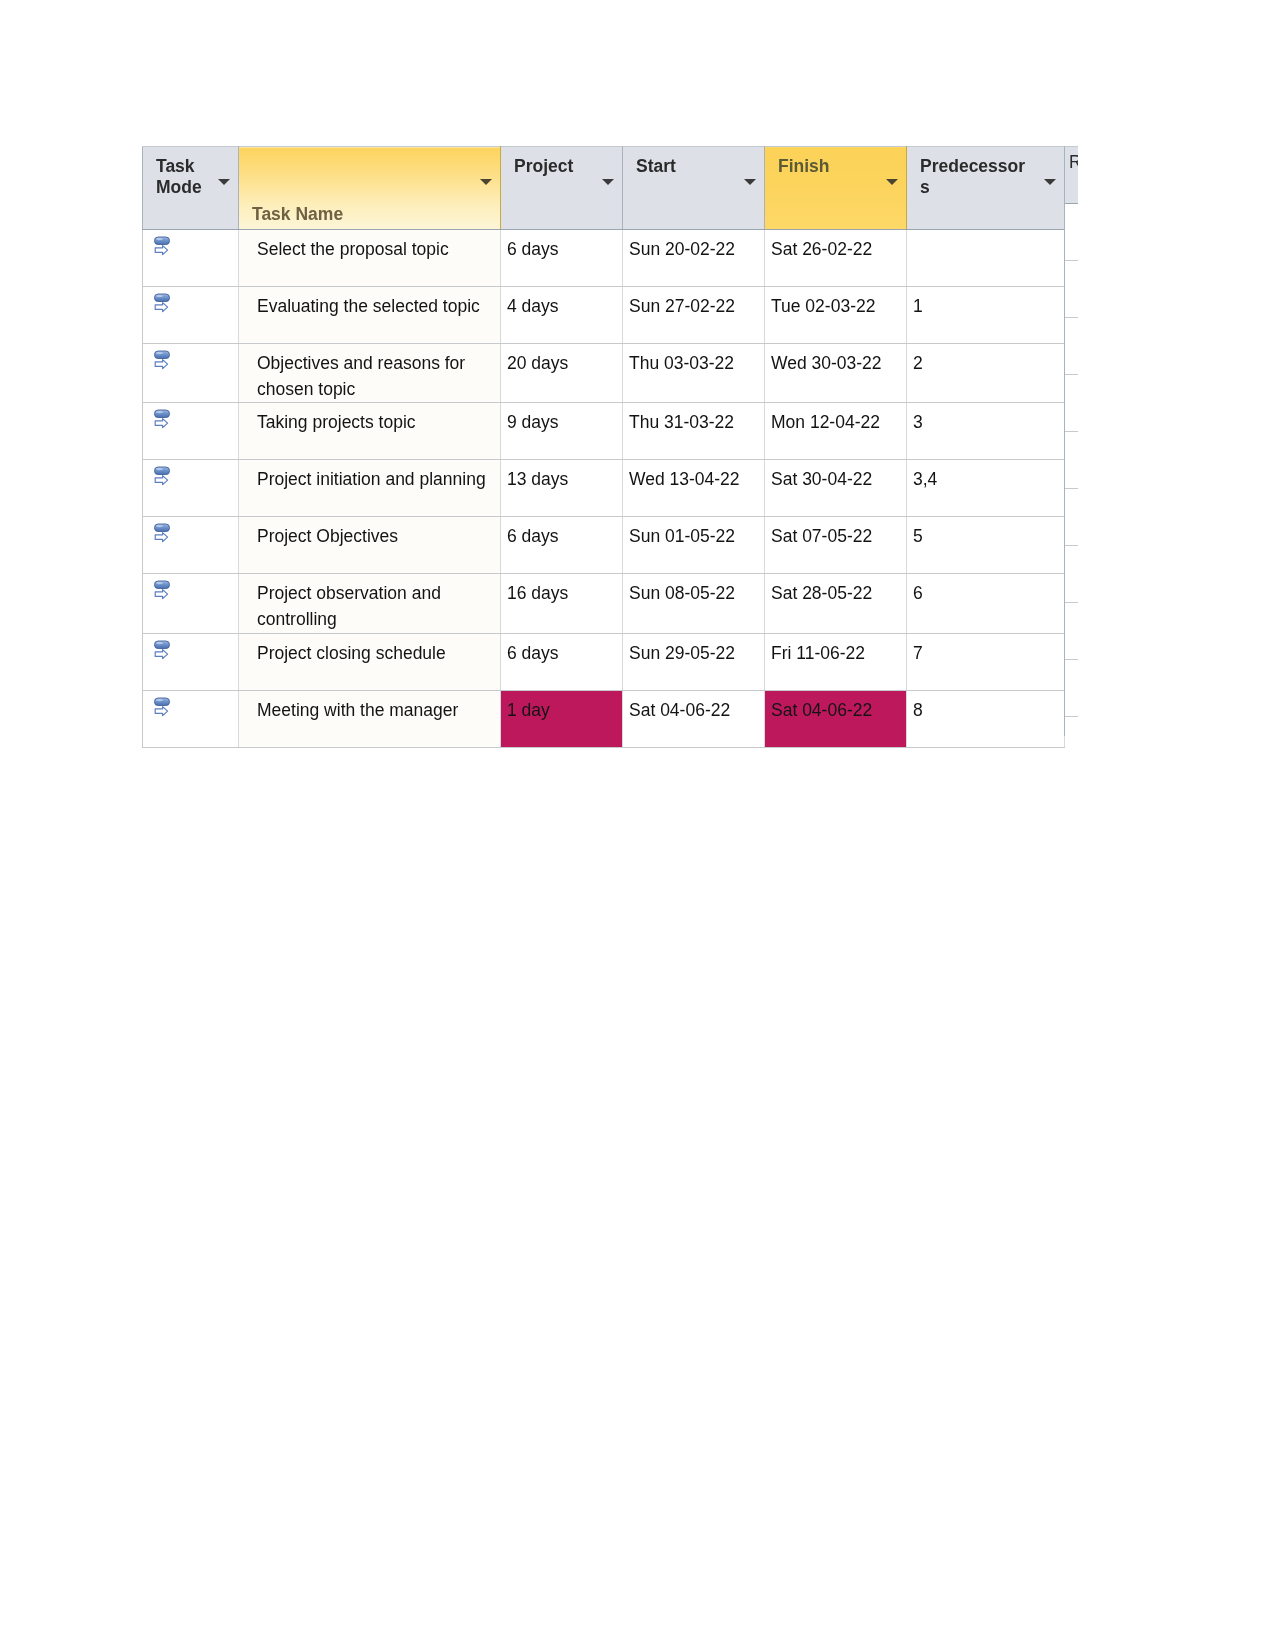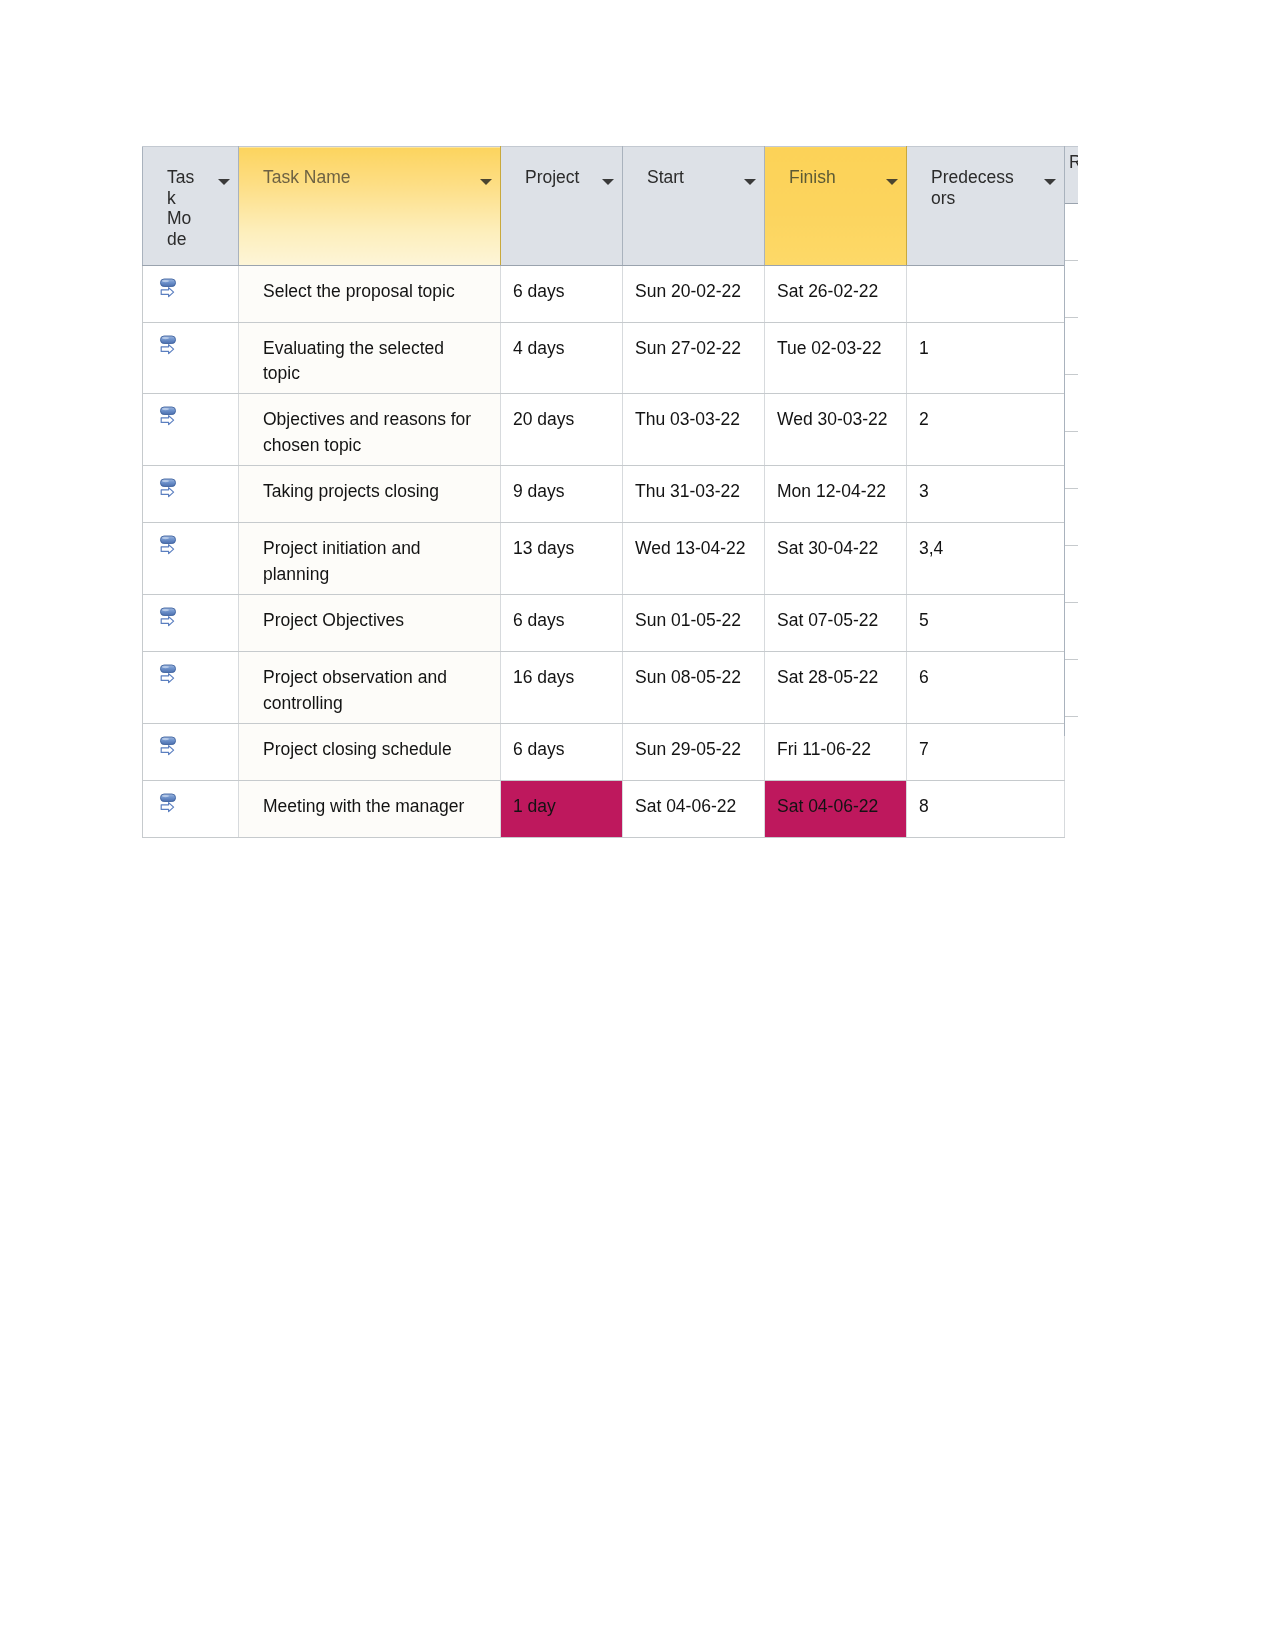--- a/index.html
+++ b/index.html
@@ -38,27 +38,27 @@
   col.c-name  { width: 262px; }
   col.c-dur   { width: 122px; }
   col.c-start { width: 142px; }
   col.c-fin   { width: 142px; }
   col.c-pred  { width: 158px; }
 
   
   thead tr { height: 58px; }
 
   thead th {
-    padding: 15px;
+    padding: 4px;
     margin: 0;
     border-right: 1px solid #a9b2bd;
     border-bottom: 1px solid #9aa3ae;
     border-top: 1px solid #c3c9d1;
     vertical-align: top;
-    font-weight: normal;
+    font-weight: bold;
     text-align: left;
     position: relative;
     background: #dde1e7;
   }
   thead th:first-child { border-left: 1px solid #a9b2bd; }
 
   .th-inner {
     padding: 5px 0 0 9px;
     line-height: 1.18;
     font-size: 17.5px;
@@ -66,21 +66,21 @@
     padding-right: 26px;
     word-wrap: break-word;
   }
 
   
   th.amber-grad {
     background: linear-gradient(to bottom, #fcd45e 0%, #fdde85 32%, #fdeeba 70%, #fdf5d8 100%);
     border-right: 1px solid #c9a93c;
     border-left: 1px solid #c9a93c;
   }
-  th.amber-grad .th-inner { color: #6e6243; }
+  th.amber-grad .th-inner { color: #6e6243; margin-top: 48px; }
 
   
   th.amber-solid {
     background: linear-gradient(to bottom, #fcd257 0%, #fcd45e 55%, #fdd968 100%);
     border-right: 1px solid #c9a93c;
     border-left: 1px solid #c9a93c;
   }
   th.amber-solid .th-inner { color: #5c5a35; }
 
   
@@ -100,21 +100,21 @@
     border-right: 6px solid transparent;
     border-top: 6px solid #3a3a3a;
   }
   th.amber-grad .caret::after,
   th.amber-solid .caret::after { border-top-color: #4b4530; }
 
   
   tbody tr { height: 57px; }
 
   tbody td {
-    padding: 6px;
+    padding: 0;
     margin: 0;
     vertical-align: top;
     border-right: 1px solid #d7dadd;
     border-bottom: 1px solid #c6cacd;
     background: #ffffff;
     font-size: 17.5px;
     color: #131313;
   }
   tbody td:first-child { border-left: 1px solid #c6cacd; }
 
@@ -316,21 +316,21 @@
                       <stop offset="45%" stop-color="#6f93cc"></stop>
                       <stop offset="100%" stop-color="#4c6fae"></stop>
                     </linearGradient>
                   </defs>
                   <rect x="1.5" y="1" width="15" height="7.5" rx="3.6" ry="3.6" fill="url(#bar)" stroke="#40639f" stroke-width="0.9"></rect>
                   <ellipse cx="6.5" cy="3.1" rx="3.4" ry="1.1" fill="#c6d6ee" opacity="0.75"></ellipse>
                   <path d="M2.2 11.8 H9.6 V9.6 L14.6 14.1 L9.6 18.6 V16.4 H2.2 Z" fill="#ffffff" stroke="#5b7fc0" stroke-width="1.2" stroke-linejoin="round"></path>
                 </svg></span></div>
           </td>
           <td class="c-namecell">
-            <div class="cell">Taking projects closing</div>
+            <div class="cell">Taking projects topic</div>
           </td>
           <td>
             <div class="cell">9 days</div>
           </td>
           <td>
             <div class="cell">Thu 31-03-22</div>
           </td>
           <td>
             <div class="cell">Mon 12-04-22</div>
           </td>

